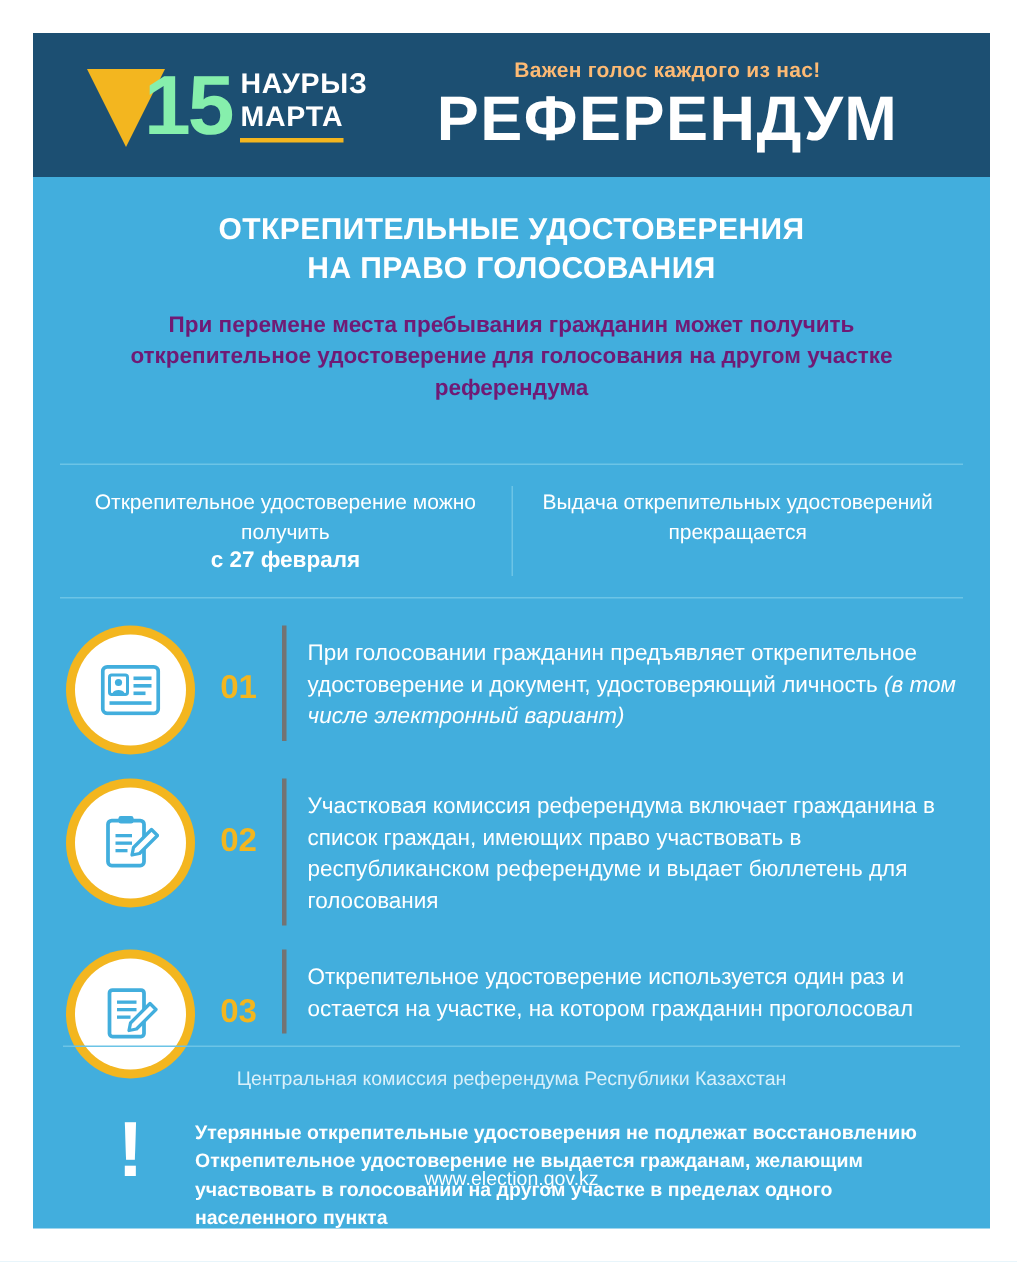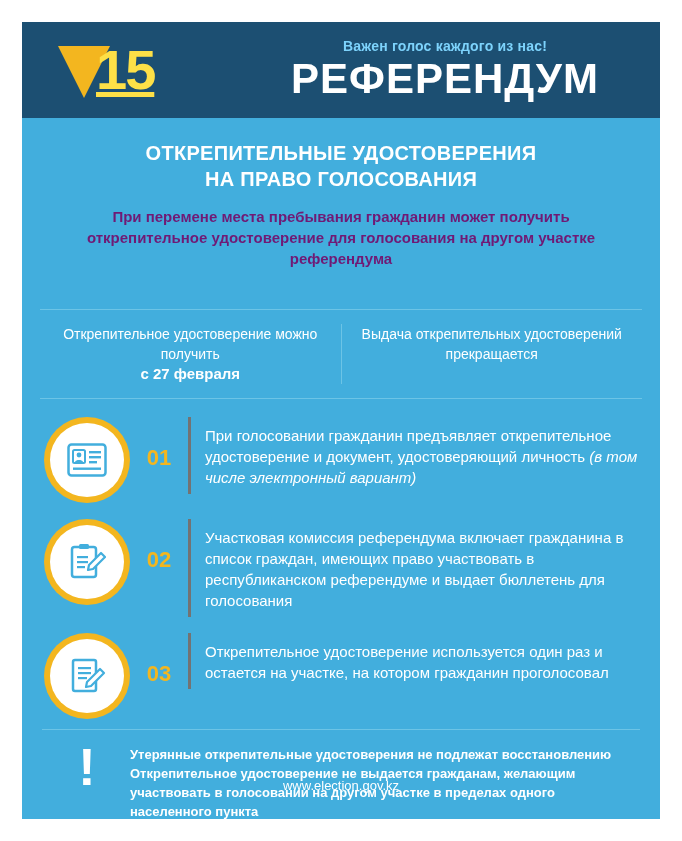--- a/index.html
+++ b/index.html
@@ -47,25 +47,24 @@
     width: 0;
     height: 0;
     border-left: 26px solid transparent;
     border-right: 26px solid transparent;
     border-top: 52px solid #f3b61f;
     margin-top: 4px;
   }
   .logo-15 {
     font-size: 56px;
     font-weight: bold;
-    color: #fde047;
+    color: #86efac;
     line-height: 56px;
     letter-spacing: -2px;
     margin-left: -14px;
-    text-decoration: underline;
   }
   .logo-date {
     margin-left: 6px;
     margin-top: 4px;
     line-height: 22px;
   }
   .logo-date div {
     color: #ffffff;
     font-size: 19px;
     font-weight: bold;
@@ -77,21 +76,21 @@
     display: inline-block;
   }
   .header-right {
     position: absolute;
     right: 30px;
     top: 16px;
     text-align: center;
     width: 370px;
   }
   .kicker {
-    color: #7dd3fc;
+    color: #fdba74;
     font-size: 14px;
     font-weight: bold;
     letter-spacing: 0.2px;
   }
   .referendum {
     color: #ffffff;
     font-size: 42px;
     font-weight: bold;
     letter-spacing: 1px;
     line-height: 46px;
@@ -256,20 +255,24 @@
 </head>
 <body>
 
 <div class="poster">
   <div class="sheet">
 
     <div class="header">
       <div class="logo-block">
         <div class="logo-mark"></div>
         <div class="logo-15">15</div>
+        <div class="logo-date">
+          <div>НАУРЫЗ</div>
+          <div class="march">МАРТА</div>
+        </div>
       </div>
       <div class="header-right">
         <div class="kicker">Важен голос каждого из нас!</div>
         <div class="referendum">РЕФЕРЕНДУМ</div>
       </div>
     </div>
 
     <div class="title-band">
       <h1>
         <span>ОТКРЕПИТЕЛЬНЫЕ УДОСТОВЕРЕНИЯ</span><br>
@@ -361,17 +364,18 @@
 
     </div>
 
     <div class="note">
       <div class="note-mark">!</div>
       <div class="note-text">Утерянные открепительные удостоверения не подлежат восстановлению Открепительное удостоверение не выдается гражданам, желающим участвовать в голосовании на другом участке в пределах одного населенного пункта</div>
     </div>
 
     <div class="footer">
       <div class="footer-sep"></div>
+      <div class="org">Центральная комиссия референдума Республики Казахстан</div>
       <div class="site">www.election.gov.kz</div>
     </div>
 
   </div>
 </div>
 
 </body></html>

